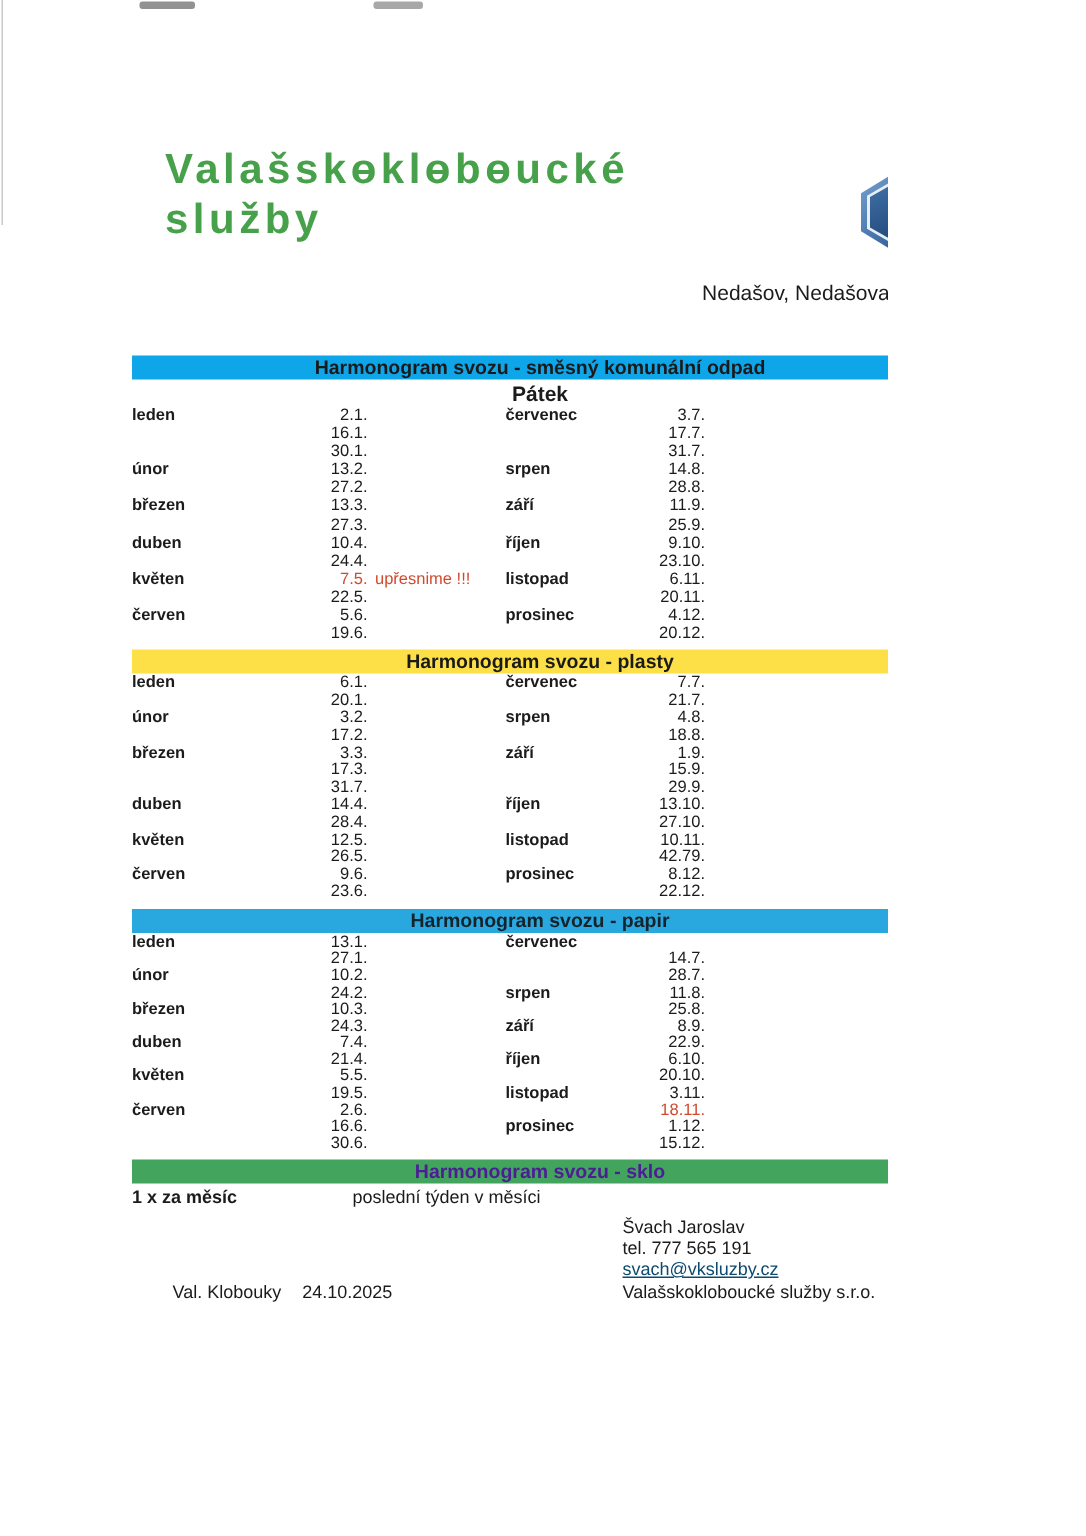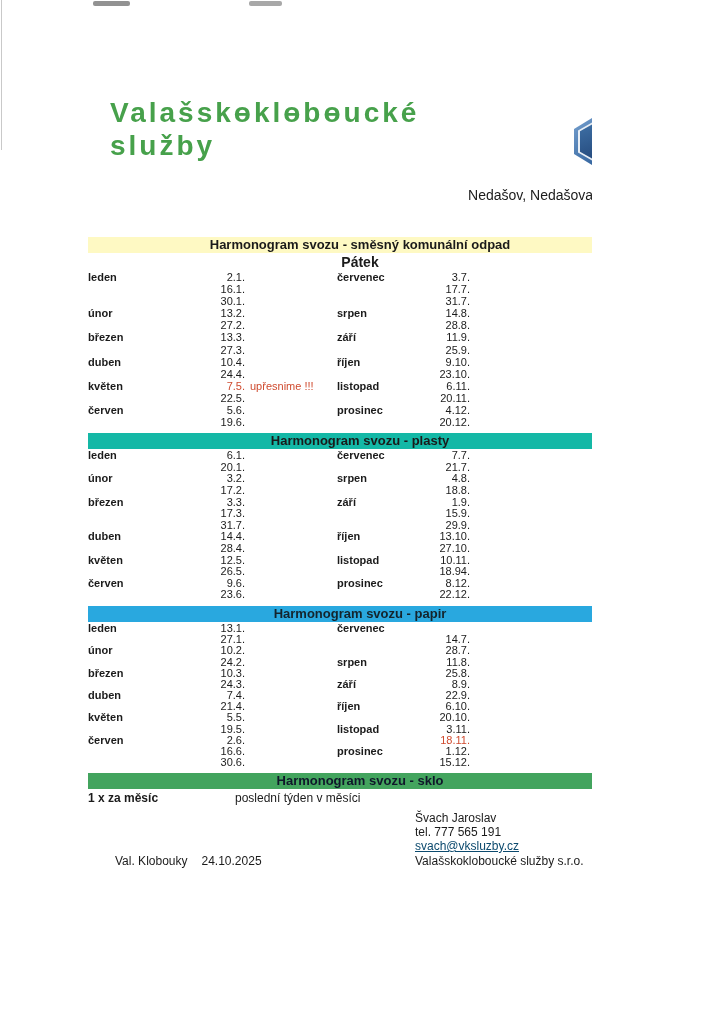--- a/index.html
+++ b/index.html
@@ -82,21 +82,21 @@
       <div class="tuv">TÜV</div>
       <div class="sud">SÜD</div>
     </div>
   </div>
 
   <div class="content">
     <div class="cline loc">Nedašov, Nedašova Lhota</div>
     <div class="cline yr">2026</div>
 
     <div id="sections">
-        <div class="banner" style="background: #fef9c3; color: rgb(26, 26, 26);">Harmonogram svozu - směsný komunální odpad</div>
+        <div class="banner" style="background: #0ea5e9; color: rgb(26, 26, 26);">Harmonogram svozu - směsný komunální odpad</div>
         <div class="subtitle">Pátek</div>
         <div class="rows smesny">
           <div class="row">
             <span class="m c1">leden</span>
             <span class="d c2">2.1.</span>
             <span class="g c3"></span>
             <span class="m c4">červenec</span>
             <span class="d c5">3.7.</span>
           </div>
           <div class="row">
@@ -177,21 +177,21 @@
             <span class="d c5">4.12.</span>
           </div>
           <div class="row">
             <span class="m c1"></span>
             <span class="d c2">19.6.</span>
             <span class="g c3"></span>
             <span class="m c4"></span>
             <span class="d c5">20.12.</span>
           </div>
         </div>
-        <div class="banner gap-before" style="background: #14b8a6; color: rgb(26, 26, 26);">Harmonogram svozu - plasty</div>
+        <div class="banner gap-before" style="background: #fde047; color: rgb(26, 26, 26);">Harmonogram svozu - plasty</div>
         <div class="rows plasty">
           <div class="row">
             <span class="m c1">leden</span>
             <span class="d c2">6.1.</span>
             <span class="g c3"></span>
             <span class="m c4">červenec</span>
             <span class="d c5">7.7.</span>
           </div>
           <div class="row">
             <span class="m c1"></span>
@@ -254,21 +254,21 @@
             <span class="d c2">12.5.</span>
             <span class="g c3"></span>
             <span class="m c4">listopad</span>
             <span class="d c5">10.11.</span>
           </div>
           <div class="row">
             <span class="m c1"></span>
             <span class="d c2">26.5.</span>
             <span class="g c3"></span>
             <span class="m c4"></span>
-            <span class="d c5">18.94.</span>
+            <span class="d c5">42.79.</span>
           </div>
           <div class="row">
             <span class="m c1">červen</span>
             <span class="d c2">9.6.</span>
             <span class="g c3"></span>
             <span class="m c4">prosinec</span>
             <span class="d c5">8.12.</span>
           </div>
           <div class="row">
             <span class="m c1"></span>
@@ -365,21 +365,21 @@
             <span class="d c5">1.12.</span>
           </div>
           <div class="row">
             <span class="m c1"></span>
             <span class="d c2">30.6.</span>
             <span class="g c3"></span>
             <span class="m c4"></span>
             <span class="d c5">15.12.</span>
           </div>
         </div>
-        <div class="banner gap-before" style="background: rgb(67, 164, 94); color: #0f172a;">Harmonogram svozu - sklo</div>
+        <div class="banner gap-before" style="background: rgb(67, 164, 94); color: #4c1d95;">Harmonogram svozu - sklo</div>
       </div>
 
     <div class="freq-row">
       <span class="freq">1 x za měsíc</span>
       <span class="freq-desc">poslední týden v měsíci</span>
     </div>
 
     <div class="contact">
       <div>Švach Jaroslav</div>
       <div>tel. 777 565 191</div>

